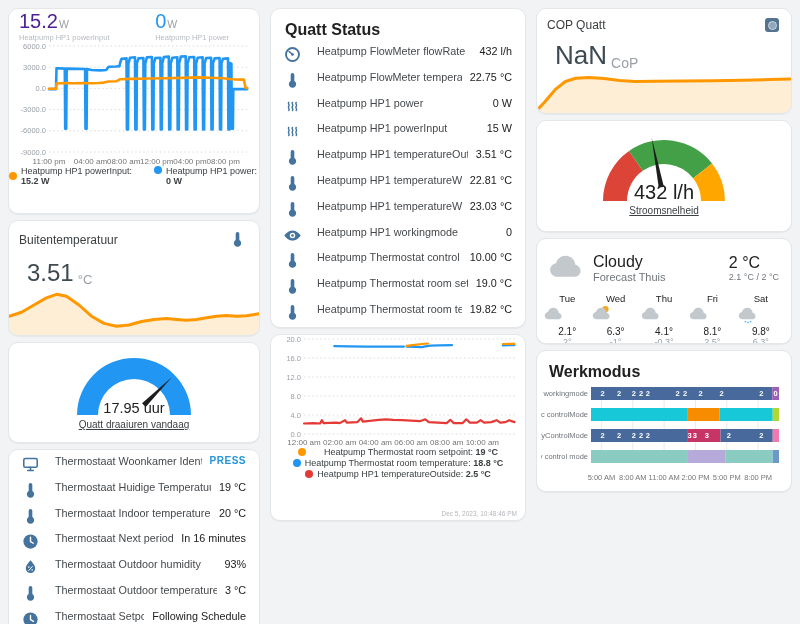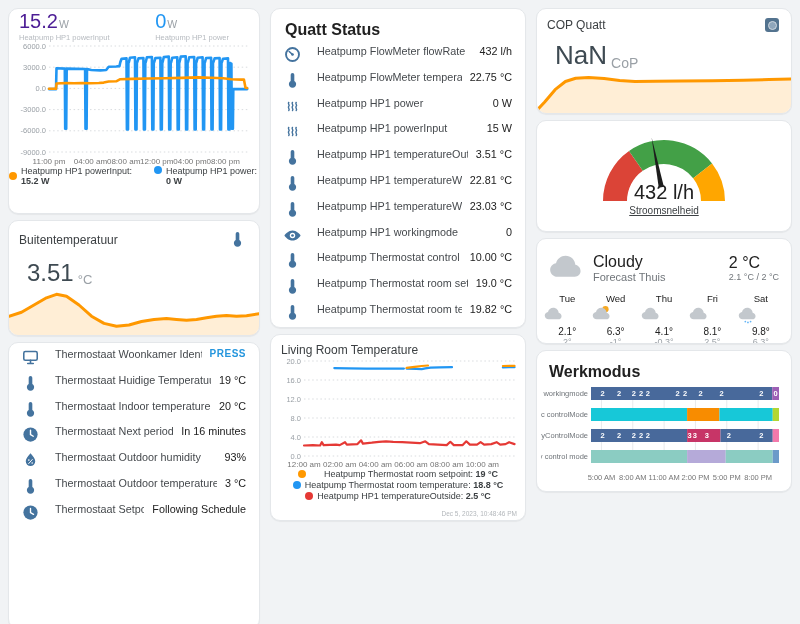--- a/index.html
+++ b/index.html
@@ -125,20 +125,30 @@
       <div class="bigval">
         <span class="v">3.51</span>
         <span class="u">°C</span>
       </div>
       <svg id="buiten-chart" width="250" height="52" style="position:absolute;left:0;bottom:0">
           <path d="M0.0,33.2 L12.5,29.2 L25.0,22.0 L37.5,14.8 L47.5,11.3 L57.5,13.2 L70.0,22.0 L82.5,33.2 L95.0,40.4 L107.5,43.3 L120.0,42.0 L132.5,38.5 L145.0,36.4 L157.5,35.6 L167.5,36.4 L177.5,37.2 L187.5,36.4 L197.5,34.8 L207.5,33.2 L217.5,32.4 L227.5,33.2 L237.5,32.7 L250.0,30.8 L250,54 L0,54 Z" fill="#ff9800" fill-opacity="0.16" stroke="none"></path>
           <path d="M0.0,33.2 L12.5,29.2 L25.0,22.0 L37.5,14.8 L47.5,11.3 L57.5,13.2 L70.0,22.0 L82.5,33.2 L95.0,40.4 L107.5,43.3 L120.0,42.0 L132.5,38.5 L145.0,36.4 L157.5,35.6 L167.5,36.4 L177.5,37.2 L187.5,36.4 L197.5,34.8 L207.5,33.2 L217.5,32.4 L227.5,33.2 L237.5,32.7 L250.0,30.8" fill="none" stroke="#ff9800" stroke-width="3" stroke-linejoin="round" stroke-linecap="round"></path>
         </svg>
     </div>
 
+    <div class="card" style="height:99px">
+      <div class="gauge-wrap">
+        <svg id="hours-gauge" width="150" height="72">
+            <path d="M18 66 A57 57 0 0 1 132 66 L111 66 A36 36 0 0 0 39 66 Z" fill="#2196f3"></path>
+            <polygon points="112.47665940288702,28.523340597112984 86.73797256769669,57.93898269447337 83.06101730552663,54.26202743230331" fill="#1d1d1d"></polygon>
+            <text x="75" y="64" text-anchor="middle" font-size="14.5" fill="#212121">17.95 uur</text>
+          </svg>
+        <div class="gauge-label">Quatt draaiuren vandaag</div>
+      </div>
+    </div>
 
     <div class="card" style="height:280px;padding-top:5px">
       <div id="thermostaat-rows">
           <div class="erow">
             <span class="ic">
               <svg viewBox="0 0 24 24" width="19" height="19" fill="#44739e">
                 <rect x="3.5" y="4.5" width="17" height="11" rx="2" fill="none" stroke="#44739e" stroke-width="2"></rect>
                 <path d="M12 15.5v3.5M8.5 19.5h7" stroke="#44739e" stroke-width="2" stroke-linecap="round" fill="none"></path>
               </svg>
             </span>
@@ -323,23 +333,20 @@
                 <path d="M12 2.5a2.3 2.3 0 0 0-2.3 2.3v7.8a4.6 4.6 0 1 0 4.6 0V4.8A2.3 2.3 0 0 0 12 2.5z"></path>
               </svg>
             </span>
             <span class="lbl">Heatpump Thermostat room temperature</span>
             <span class="val">19.82 °C</span>
           </div>
         </div>
     </div>
 
     <div class="card" style="height:185px">
-      <div class="hdr" style="padding-top:8px">
-        <span class="small-title">Living Room Temperature</span>
-      </div>
       <div class="chart-pad">
           <svg id="living-chart" width="240" height="112">
             <line x1="25" x2="236" y1="4" y2="4" stroke="#d9dcdf" stroke-dasharray="1.5 2.6" stroke-width="1"></line>
             <text x="22" y="6.5" text-anchor="end" font-size="7.5" fill="#9aa0a6">20.0</text>
             <line x1="25" x2="236" y1="23" y2="23" stroke="#d9dcdf" stroke-dasharray="1.5 2.6" stroke-width="1"></line>
             <text x="22" y="25.5" text-anchor="end" font-size="7.5" fill="#9aa0a6">16.0</text>
             <line x1="25" x2="236" y1="42" y2="42" stroke="#d9dcdf" stroke-dasharray="1.5 2.6" stroke-width="1"></line>
             <text x="22" y="44.5" text-anchor="end" font-size="7.5" fill="#9aa0a6">12.0</text>
             <line x1="25" x2="236" y1="61" y2="61" stroke="#d9dcdf" stroke-dasharray="1.5 2.6" stroke-width="1"></line>
             <text x="22" y="63.5" text-anchor="end" font-size="7.5" fill="#9aa0a6">8.0</text>

